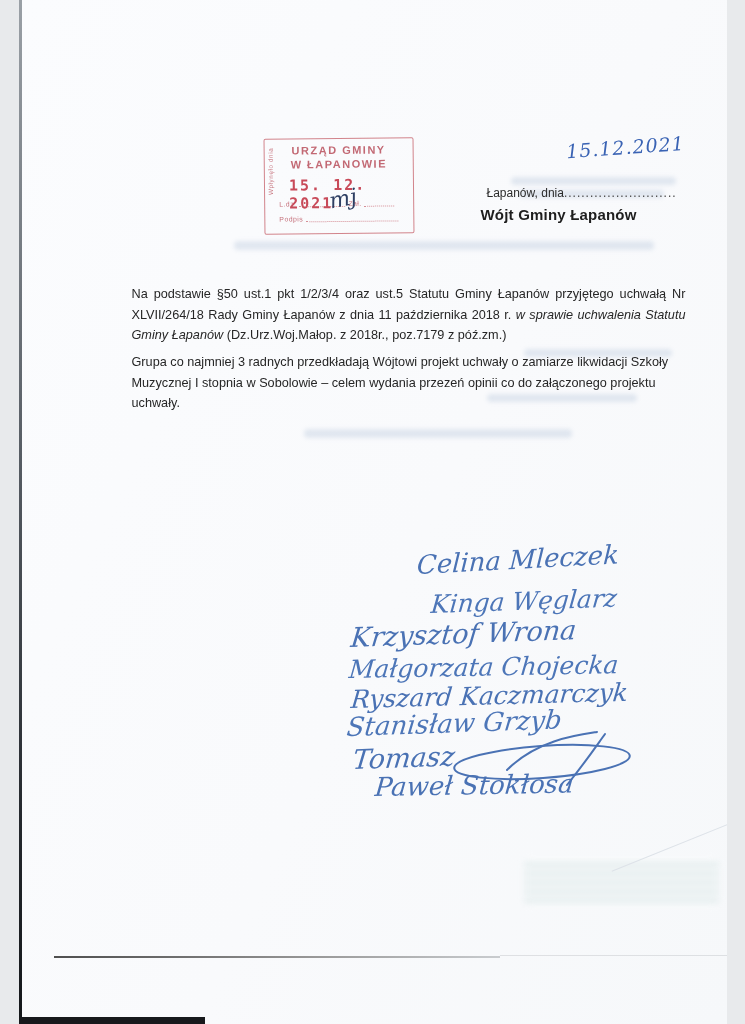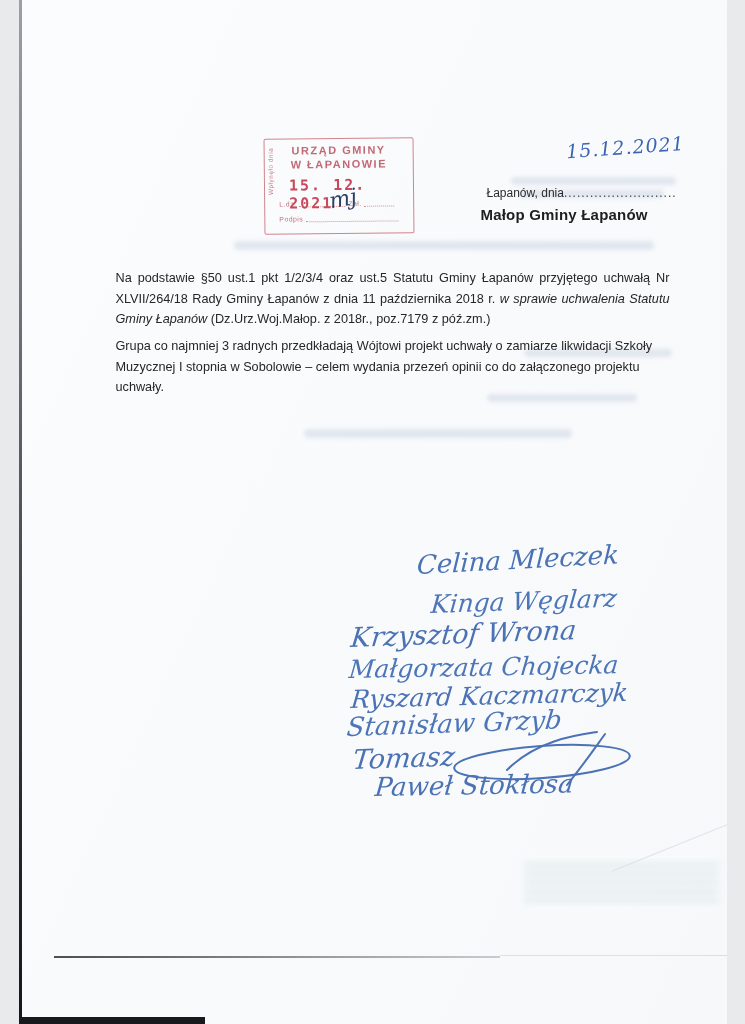--- a/index.html
+++ b/index.html
@@ -44,21 +44,21 @@
   .ld1{width:46px;} .ld2{width:30px;} .ld3{width:92px;}
   .stamp-mj{position:absolute;left:64px;top:47px;font-family:"DejaVu Serif",serif;font-style:italic;
     font-size:22px;color:#2e3f63;transform:rotate(-10deg);}
   
   .place-date{position:absolute;left:468px;top:150px;font-size:12px;color:#2b2b2b;margin-top:36px;}
   .place-date .dots{letter-spacing:1px;color:#444;}
   .hand-date{position:absolute;left:547px;top:136px;font-family:"DejaVu Serif",serif;font-style:italic;
     font-size:19px;letter-spacing:1px;color:#3a63b4;transform:rotate(-4deg);}
   .addressee{position:absolute;left:462px;top:206px;font-size:15px;font-weight:700;color:#1e1e1e;letter-spacing:.2px;}
   
-  .para{position:absolute;left:97px;width:554px;margin:0;font-size:12.7px;line-height:20.5px;color:#262626;}
+  .para{position:absolute;left:97px;width:554px;margin:16px;font-size:12.7px;line-height:20.5px;color:#262626;}
   .p1{top:268px;text-align:justify;}
   .p2{top:336px;}
   .p3{top:399px;}
   .it{font-style:italic;}
   
   .sig{position:absolute;font-family:"DejaVu Serif",serif;font-style:italic;color:#4a72b4;
     transform-origin:left center;white-space:nowrap;}
   .s1{left:398px;top:550px;font-size:26px;transform:rotate(-3deg) skewX(-6deg);}
   .s2{left:412px;top:590px;font-size:25px;transform:rotate(-2deg) skewX(-7deg);color:#4d76b8;}
   .s3{left:332px;top:622px;font-size:27px;transform:rotate(-2deg) skewX(-8deg);}
@@ -104,21 +104,21 @@
       <span class="leader ld3"></span>
     </div>
     <div class="stamp-mj">mj</div>
   </div>
 
   <div class="place-date">
     <span>Łapanów, dnia</span><span class="dots">..........................</span>
   </div>
   <div class="hand-date">15.12.2021</div>
 
-  <div class="addressee">Małop Gminy Łapanów</div>
+  <div class="addressee">Wójt Gminy Łapanów</div>
 
   <p class="para p1"><span>Na podstawie §50 ust.1 pkt 1/2/3/4  oraz  ust.5  Statutu Gminy Łapanów przyjętego uchwałą Nr XLVII/264/18 Rady Gminy Łapanów z dnia 11 października 2018 r. </span><span class="it">w sprawie uchwalenia Statutu Gminy Łapanów</span><span>  (Dz.Urz.Woj.Małop. z 2018r., poz.7179 z póź.zm.)</span></p>
   <p class="para p2">Grupa co najmniej 3 radnych  przedkładają Wójtowi projekt uchwały o zamiarze likwidacji Szkoły Muzycznej I stopnia w Sobolowie – celem wydania przezeń opinii co do załączonego projektu uchwały.</p>
 
   <div class="sig s1">Celina Mleczek</div>
   <div class="sig s2">Kinga Węglarz</div>
   <div class="sig s3">Krzysztof Wrona</div>
   <div class="sig s4">Małgorzata Chojecka</div>
   <div class="sig s5">Ryszard Kaczmarczyk</div>
   <div class="sig s6">Stanisław Grzyb</div>

